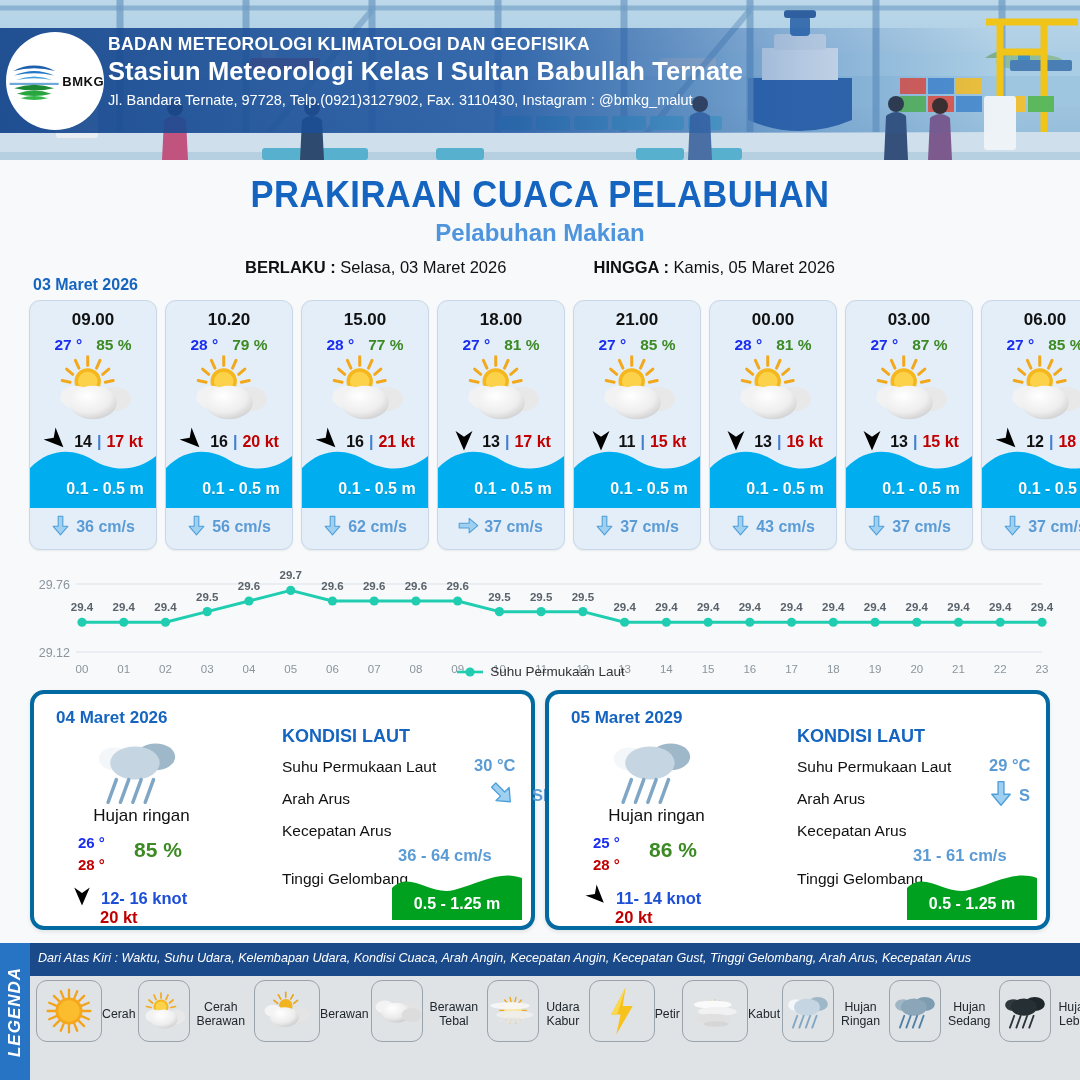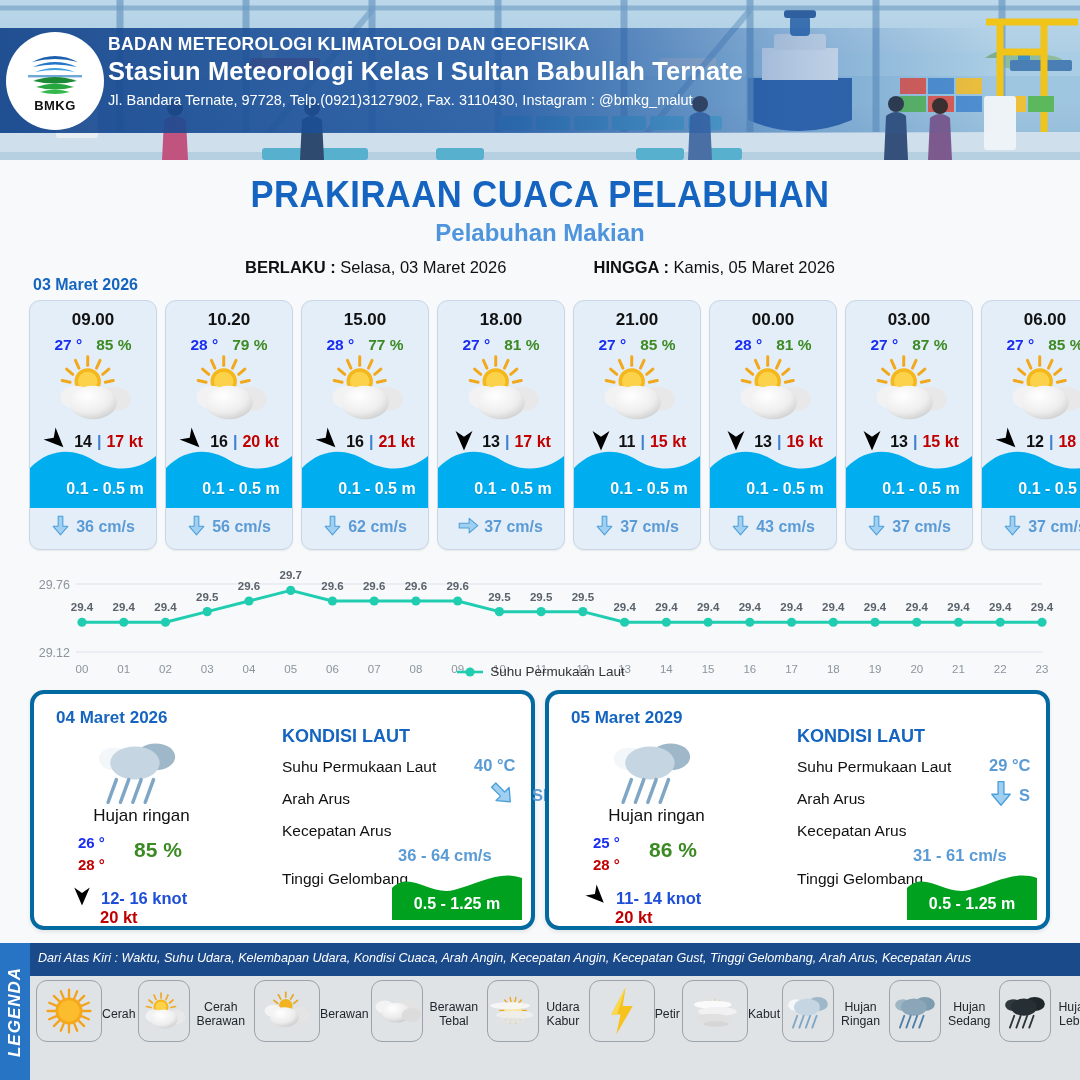--- a/index.html
+++ b/index.html
@@ -19,21 +19,21 @@
     background: linear-gradient(180deg,#9fc3de 0%, #88b4d6 40%, #7ba9cf 100%);
   }
   .hdr-art { position:absolute; inset:0; }
   .hdr-overlay {
     position:absolute; left:0; top:28px; width:1080px; height:105px;
     background: linear-gradient(90deg, rgba(22,70,140,.93) 0%, rgba(30,85,160,.82) 48%, rgba(40,100,175,.30) 74%, rgba(40,100,175,0) 92%);
   }
   .logo {
     position:absolute; left:6px; top:32px; width:98px; height:98px;
     background:#fff; border-radius:50%;
-    display:flex; flex-direction:column; align-items:center; justify-content:center;
+    display:flex; flex-direction:row; align-items:center; justify-content:center;
     z-index:5;
   }
   .logo-glyph { width:62px; height:48px; position:relative; }
   .logo-text { font-size:13px; font-weight:bold; color:#111; letter-spacing:.5px; margin-top:1px;}
   .hdr-texts { position:absolute; left:108px; top:34px; z-index:6; }
   .hdr-line1 { font-size:17.5px; font-weight:bold; color:#fff; letter-spacing:.3px; }
   .hdr-line2 { font-size:25.5px; font-weight:bold; color:#fff; margin-top:2px; letter-spacing:.1px;}
   .hdr-line3 { font-size:14.5px; color:#fff; margin-top:6px; }
 
   
@@ -869,21 +869,21 @@
       <span><svg width="24" height="24" viewBox="0 0 40 40" style="transform:rotate(0deg)">
     <path d="M20 36 L7 6 L20 15 L33 6 Z" fill="#000"></path>
   </svg></span>
       <span class="d-wind">12- 16 knot</span>
     </div>
     <div class="d-gust">20 kt</div>
 
     <div class="d-sea-title">KONDISI LAUT</div>
 
     <div class="d-r" style="left:248px; top:64px;">Suhu Permukaan Laut</div>
-    <div class="d-v" style="left:440px; top:62px;">40 °C</div>
+    <div class="d-v" style="left:440px; top:62px;">30 °C</div>
 
     <div class="d-r" style="left:248px; top:96px;">Arah Arus</div>
     <div style="position:absolute; left:456px; top:86px; display:flex; align-items:center; gap:18px;">
       <span><svg width="24" height="26.880000000000003" viewBox="0 0 28 32" style="transform:rotate(315deg)">
     <path d="M10.5 2 L17.5 2 L17.5 17 L25 17 L14 30 L3 17 L10.5 17 Z" fill="#9fd0f2" stroke="#4d9fd8" stroke-width="1.6" stroke-linejoin="round"></path>
   </svg></span>
       <span class="d-v" style="position:static;">SE</span>
     </div>
 
     <div class="d-r" style="left:248px; top:128px;">Kecepatan Arus</div>

